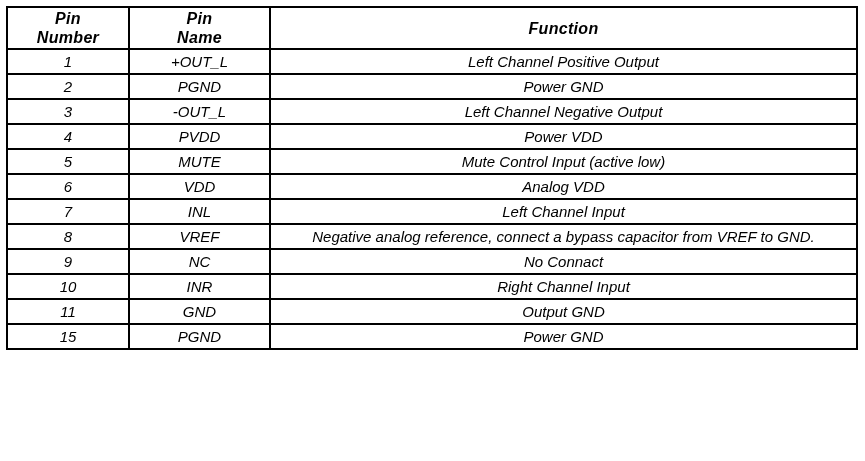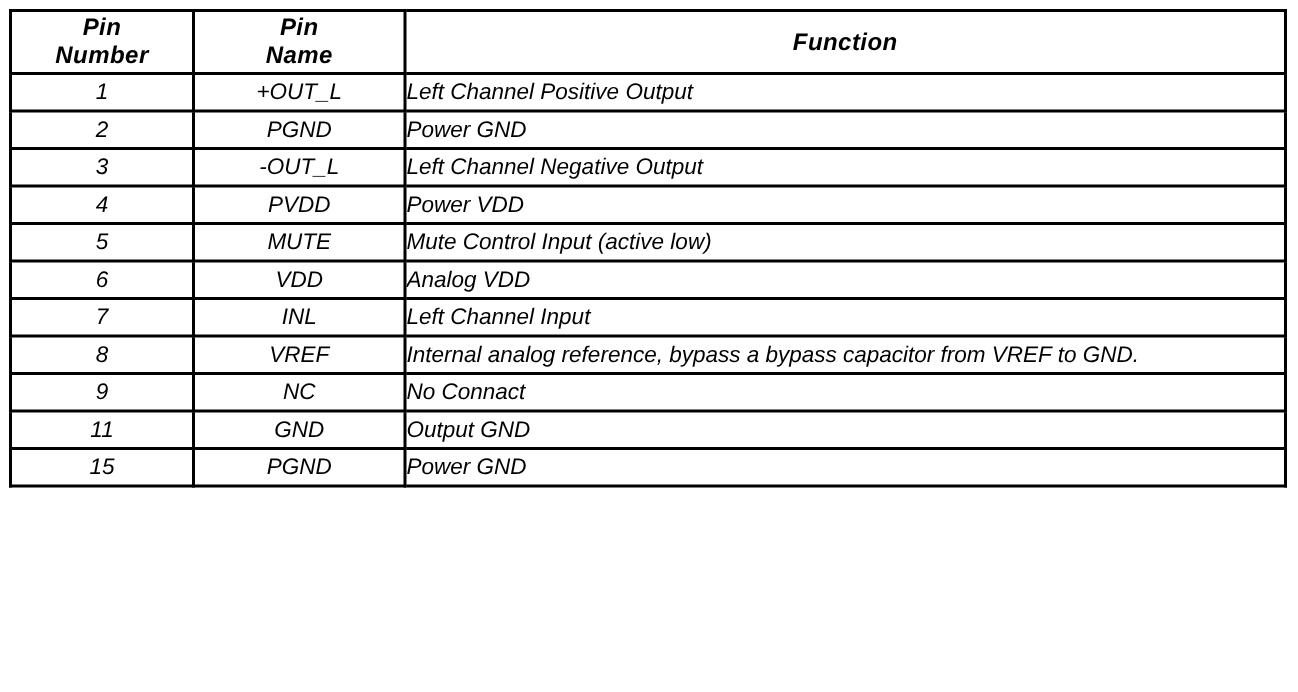--- a/index.html
+++ b/index.html
@@ -43,21 +43,21 @@
     white-space: pre-line;
     letter-spacing: 0.3px;
   }
   td.num, td.name {
     font-size: 15px;
     text-align: center;
     line-height: 21px;
   }
   td.func {
     font-size: 15px;
-    text-align: left;
+    text-align: center;
     padding-left: 4px;
     line-height: 21px;
     white-space: nowrap;
   }
 </style>
 </head>
 <body>
 
 <table class="pin-table">
   <colgroup>
@@ -106,26 +106,31 @@
       <td class="func">Analog VDD</td>
     </tr>
     <tr class="data-row">
       <td class="num">7</td>
       <td class="name">INL</td>
       <td class="func">Left Channel Input</td>
     </tr>
     <tr class="data-row">
       <td class="num">8</td>
       <td class="name">VREF</td>
-      <td class="func">Internal analog reference, bypass a bypass capacitor from VREF to GND.</td>
+      <td class="func">Negative analog reference, connect a bypass capacitor from VREF to GND.</td>
     </tr>
     <tr class="data-row">
       <td class="num">9</td>
       <td class="name">NC</td>
       <td class="func">No Connact</td>
+    </tr>
+    <tr class="data-row">
+      <td class="num">10</td>
+      <td class="name">INR</td>
+      <td class="func">Right Channel Input</td>
     </tr>
     <tr class="data-row">
       <td class="num">11</td>
       <td class="name">GND</td>
       <td class="func">Output GND</td>
     </tr>
     <tr class="data-row">
       <td class="num">15</td>
       <td class="name">PGND</td>
       <td class="func">Power GND</td>

